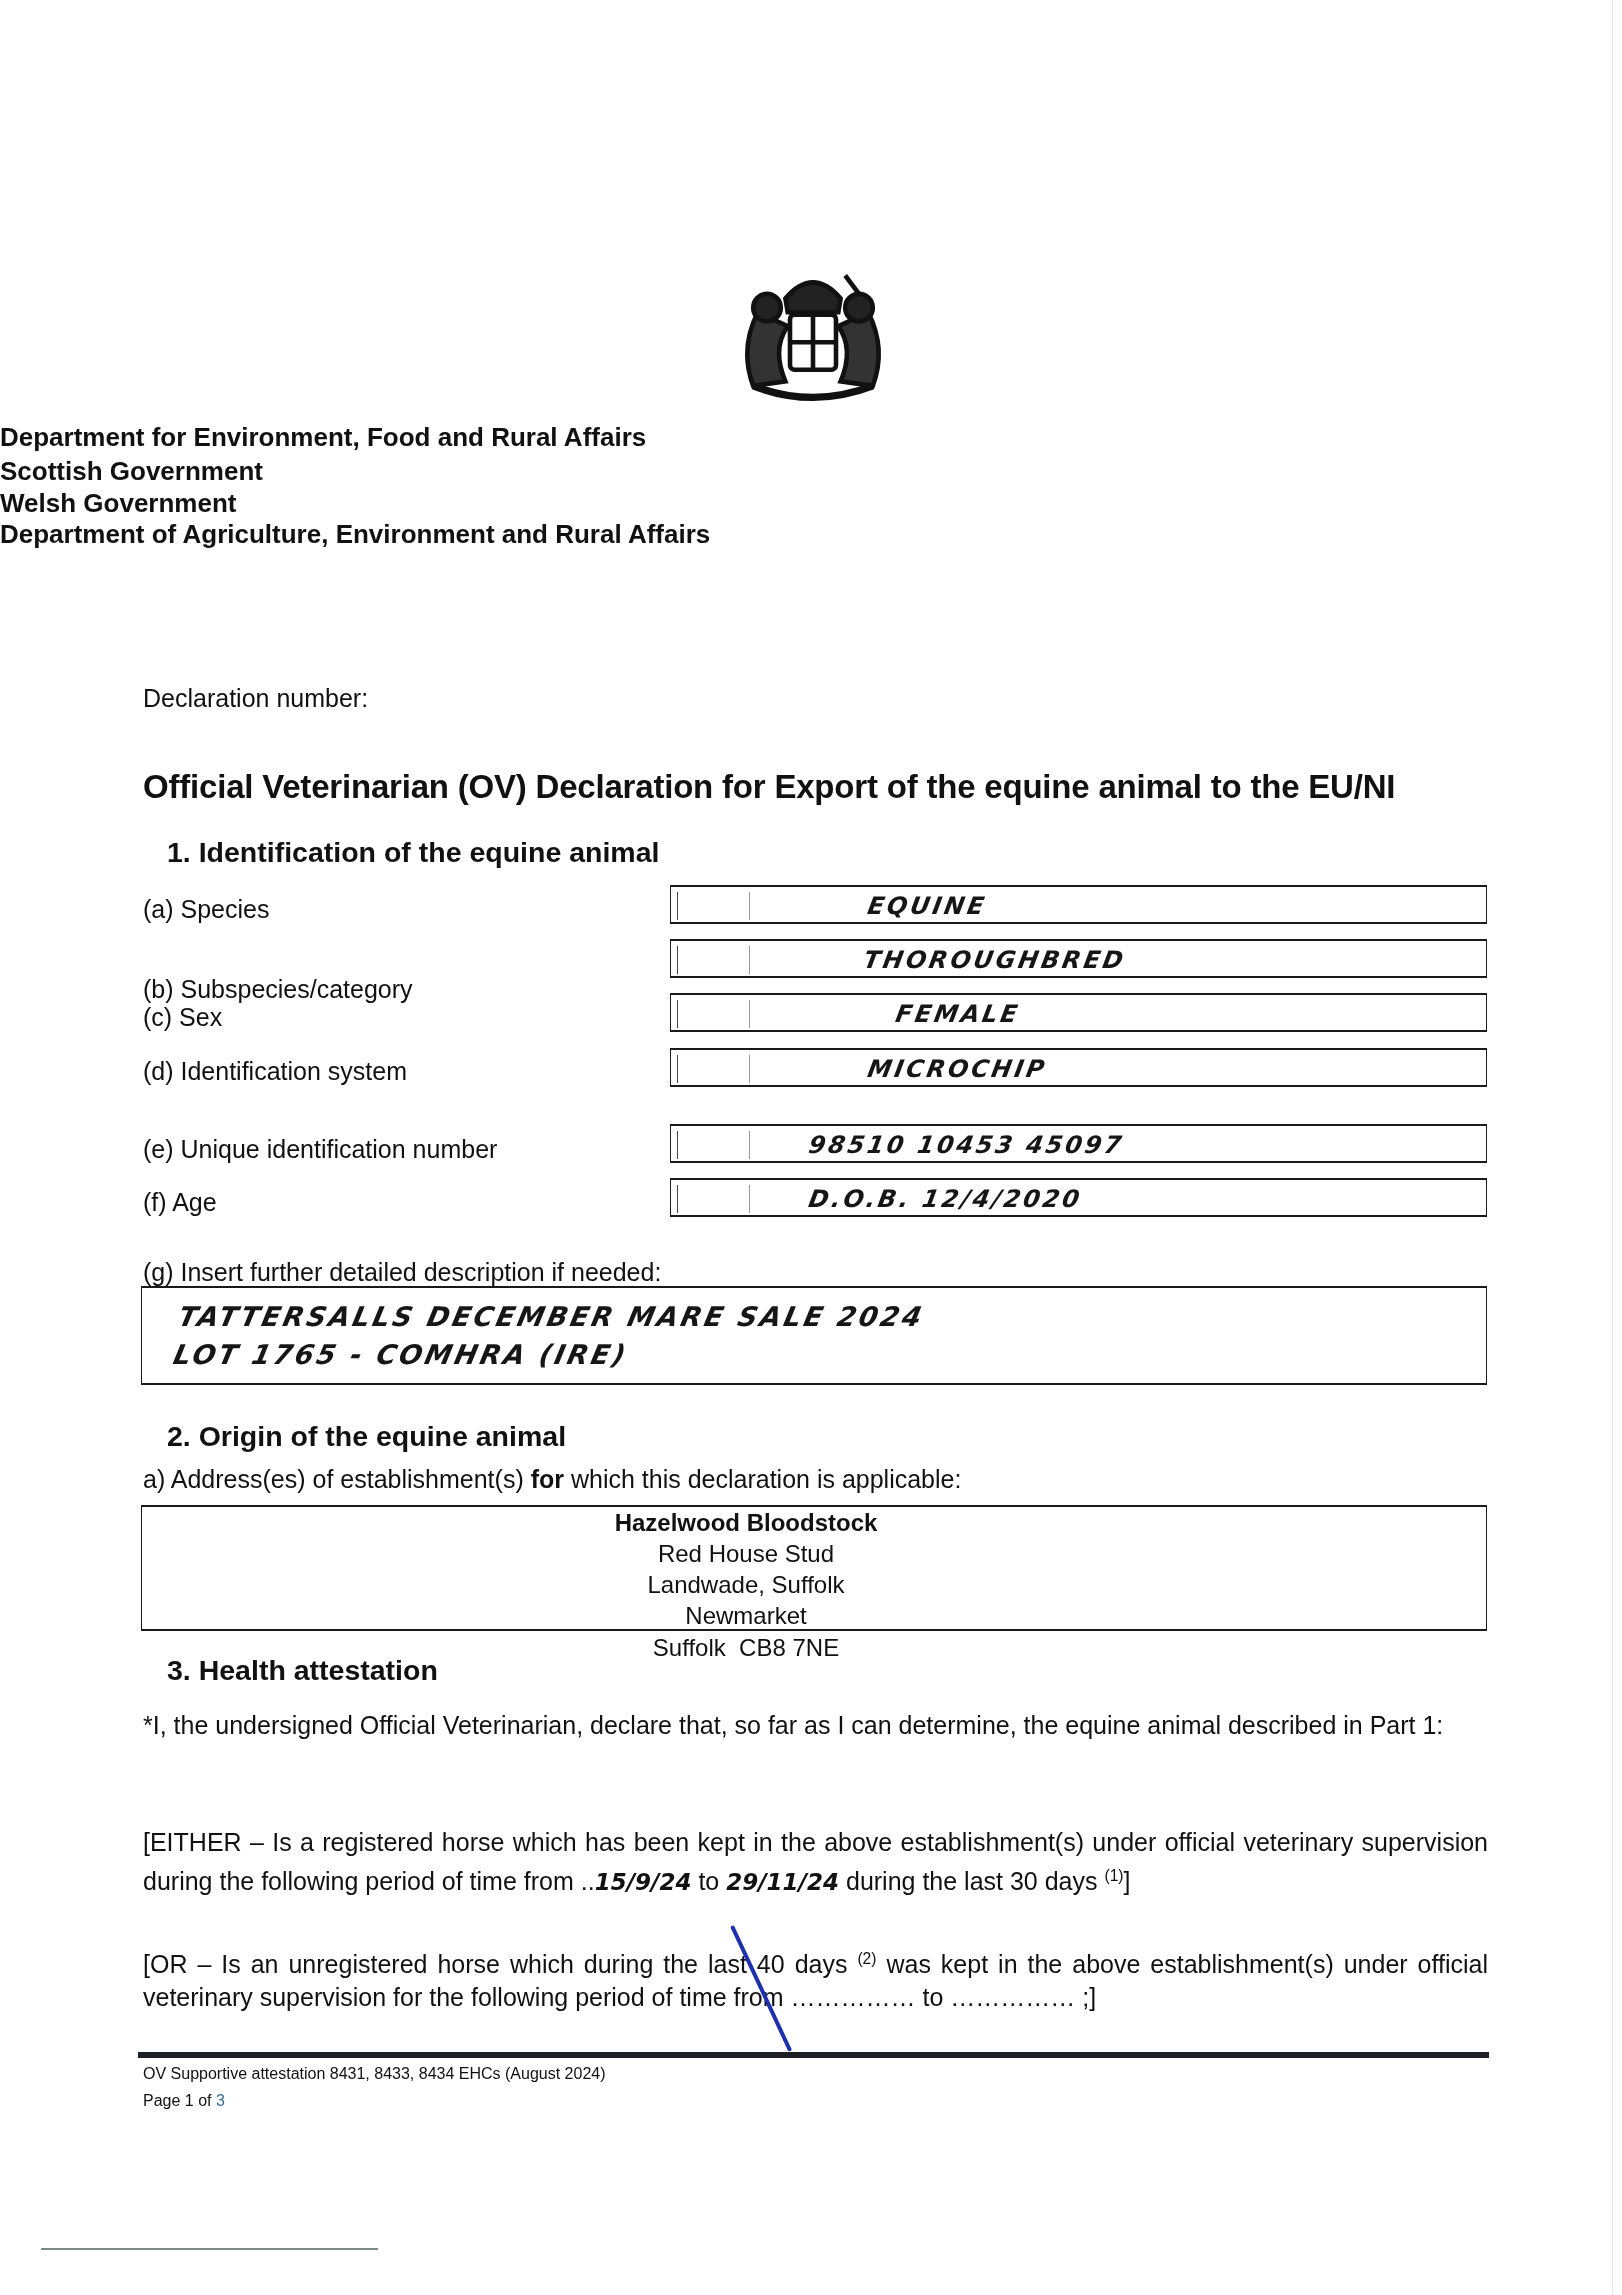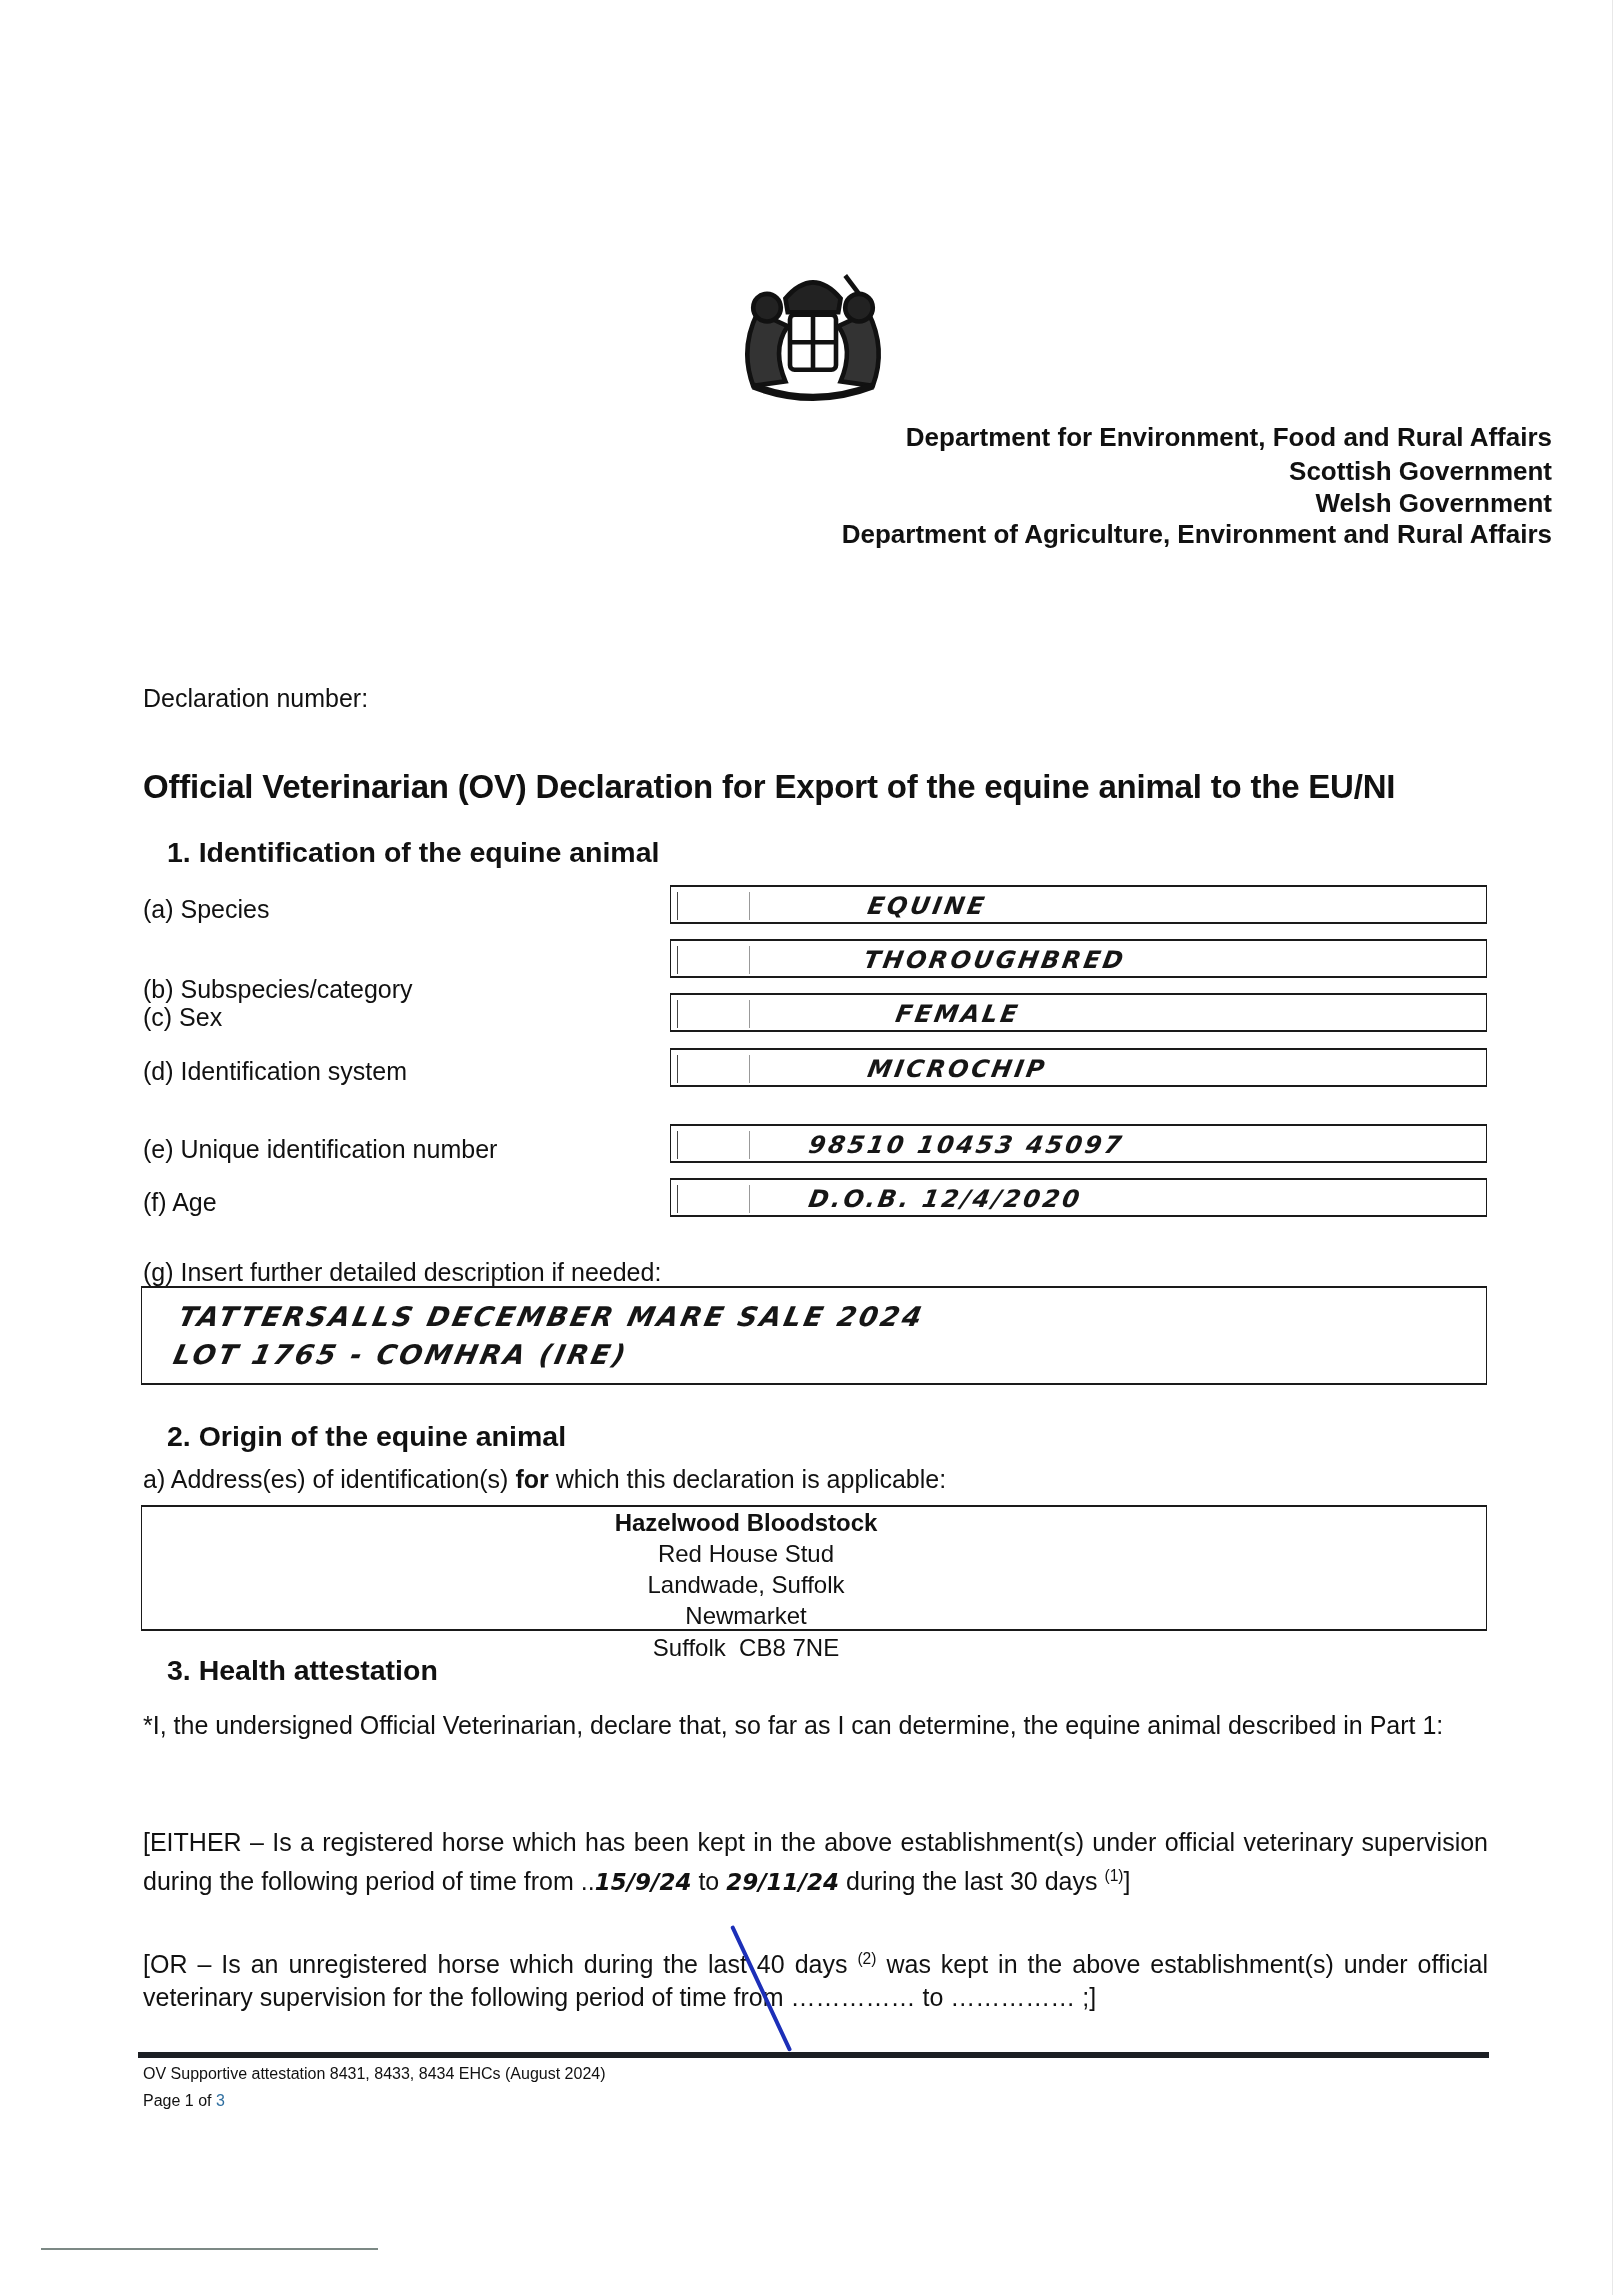--- a/index.html
+++ b/index.html
@@ -1,20 +1,20 @@
 <!DOCTYPE html>
 <html style="font-size:7.3px"><head>
 <meta charset="utf-8">
 <style>
   html, body { margin: 0; padding: 0; background: #ffffff; }
   body { width: 1622px; height: 2295px; position: relative; overflow: hidden;
          font-family: "Liberation Sans", sans-serif; color: #111; }
   .abs { position: absolute; }
   .crest { left: 721px; top: 257px; width: 184px; height: 152px; }
-  .dept { left: 0; width: 1552px; text-align: right; font-weight: bold; font-size: 26px; line-height: 31px; }
+  .dept { left: 0; width: 1552px; text-align: left; font-weight: bold; font-size: 26px; line-height: 31px; }
   .decl-num { left: 143px; top: 684px; font-size: 25px; }
   .title { left: 143px; top: 768px; font-size: 33px; font-weight: bold; white-space: nowrap; letter-spacing: -0.2px; }
   .sec-h { left: 143px; font-size: 28.5px; font-weight: bold; margin-left: 24px; }
   .lbl { left: 143px; font-size: 25px; }
   .idbox { left: 670px; width: 817px; height: 39px; border: 1.8px solid #1a1a1a; border-top-width: 2.3px; border-bottom-width: 2.8px; box-sizing: border-box; }
   .idbox .tick1 { position: absolute; left: 5.5px; top: 4.6px; width: 1.4px; height: 28.5px; background: #444; }
   .idbox .tick2 { position: absolute; left: 78px; top: 4.6px; width: 0.9px; height: 28.5px; background: #999; }
   .hw { font-family: "DejaVu Sans", sans-serif; font-style: italic; font-weight: bold; color: #161616; letter-spacing: 2.8px; }
   .idbox .hw { position: absolute; left: 197px; top: 4.6px; font-size: 24px; transform: skewX(-10deg); }
   .descbox { left: 141px; top: 1286px; width: 1346px; height: 99px; border: 1.8px solid #1a1a1a; border-top-width: 2.8px; border-bottom-width: 2.8px; box-sizing: border-box; }
@@ -106,21 +106,21 @@
 </div>
 
 <div class="abs lbl" style="top:1258px">(g) Insert further detailed description if needed:</div>
 <div class="abs descbox">
   <span class="hw" style="top:13px">TATTERSALLS DECEMBER MARE SALE 2024</span>
   <span class="hw" style="top:51px;left:32px">LOT 1765 - COMHRA (IRE)</span>
 </div>
 
 <div class="abs sec-h" style="top:1420px">2. Origin of the equine animal</div>
 <div class="abs lbl" style="top:1465px">
-  <span>a) Address(es) of identification(s) </span><b>for</b><span> which this declaration is applicable:</span>
+  <span>a) Address(es) of establishment(s) </span><b>for</b><span> which this declaration is applicable:</span>
 </div>
 <div class="abs addrbox"></div>
 <div class="abs addr-line" style="top:1507px;font-weight:bold">Hazelwood Bloodstock</div>
 <div class="abs addr-line" style="top:1538px">Red House Stud</div>
 <div class="abs addr-line" style="top:1569px">Landwade, Suffolk</div>
 <div class="abs addr-line" style="top:1600px">Newmarket</div>
 <div class="abs addr-line" style="top:1632px;white-space:pre">Suffolk  CB8 7NE</div>
 
 <div class="abs sec-h" style="top:1654px">3. Health attestation</div>
 <div class="abs para" style="top:1709px">*I, the undersigned Official Veterinarian, declare that, so far as I can determine, the equine animal described in Part 1:</div>

